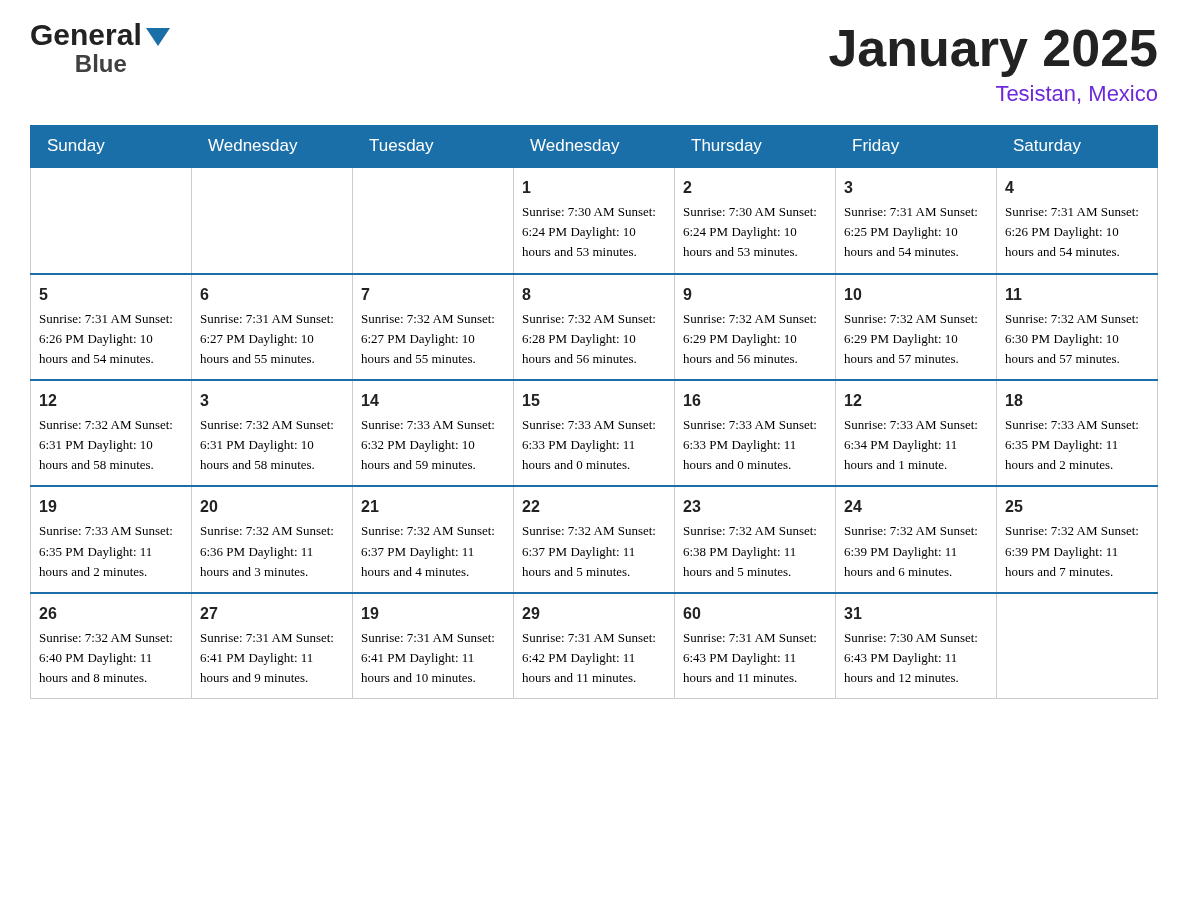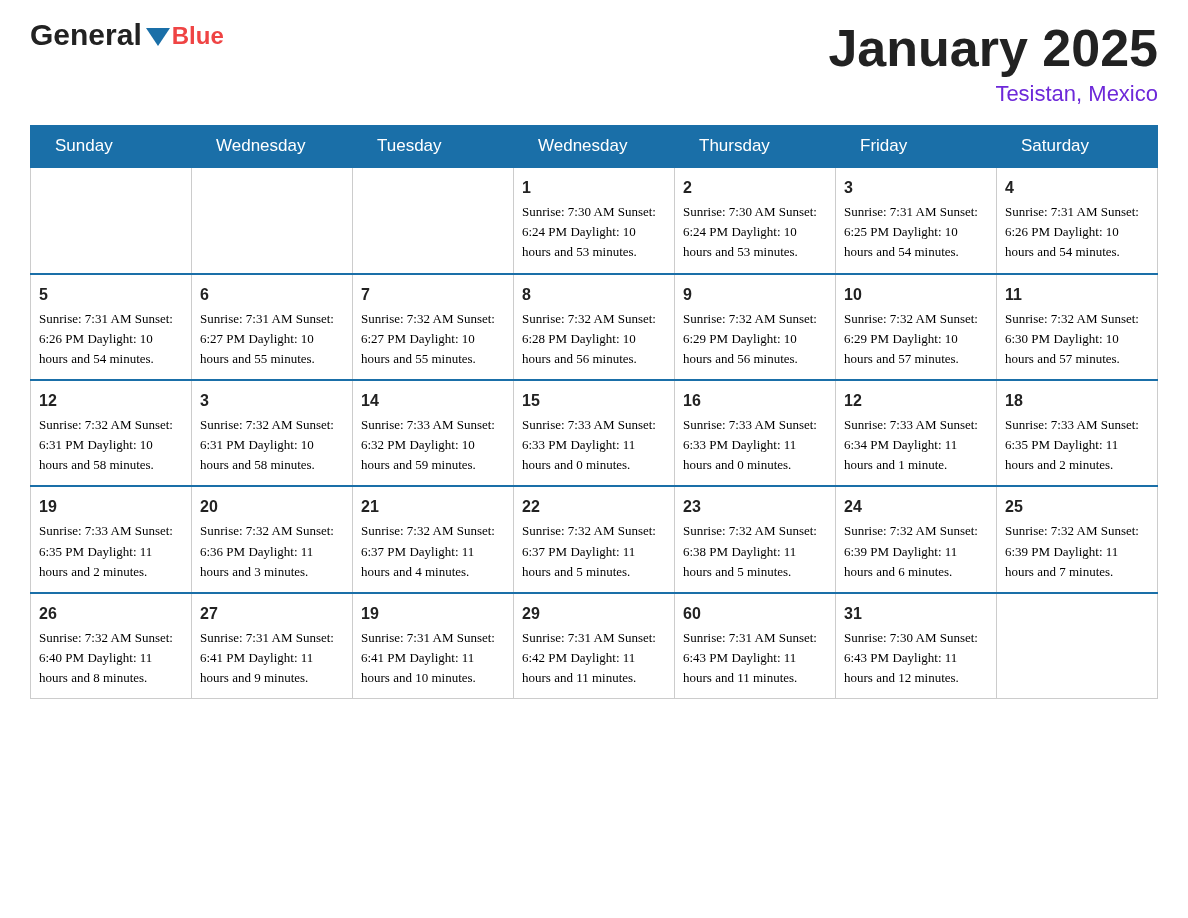--- a/index.html
+++ b/index.html
@@ -12,42 +12,42 @@
       padding: 20px 30px;
     }
     .header {
       display: flex;
       justify-content: space-between;
       align-items: flex-start;
       margin-bottom: 18px;
     }
     .logo {
       display: flex;
-      flex-direction: row;
-      align-items: flex-end;
+      flex-direction: column;
+      align-items: center;
     }
     .logo-top {
       display: flex;
       align-items: center;
       font-size: 28px;
       font-weight: bold;
       color: #222;
       line-height: 1;
     }
     .logo-arrow {
       width: 0;
       height: 0;
       border-left: 12px solid transparent;
       border-right: 12px solid transparent;
       border-top: 18px solid #1a6fa8;
       margin-left: 4px;
       margin-top: 4px;
     }
     .logo-blue {
-      color: #ef4444;
+      color: #404040;
       font-size: 24px;
       font-weight: bold;
       margin-left: 2px;
     }
     .title-area {
       text-align: right;
     }
     .month-title {
       font-size: 52px;
       font-weight: bold;
@@ -61,21 +61,21 @@
     }
     .calendar {
       width: 100%;
       border-collapse: collapse;
     }
     .calendar thead tr th {
       background-color: #1a6fa8;
       color: #fff;
       font-size: 17px;
       font-weight: normal;
-      padding: 10px 24px;
+      padding: 10px 16px;
       text-align: left;
       border: 1px solid #1a6fa8;
     }
     .calendar tbody tr td {
       vertical-align: top;
       padding: 8px 8px 10px 8px;
       border: 1px solid #ccc;
       border-top: 2px solid #1a6fa8;
       width: 14.28%;
       min-height: 110px;

